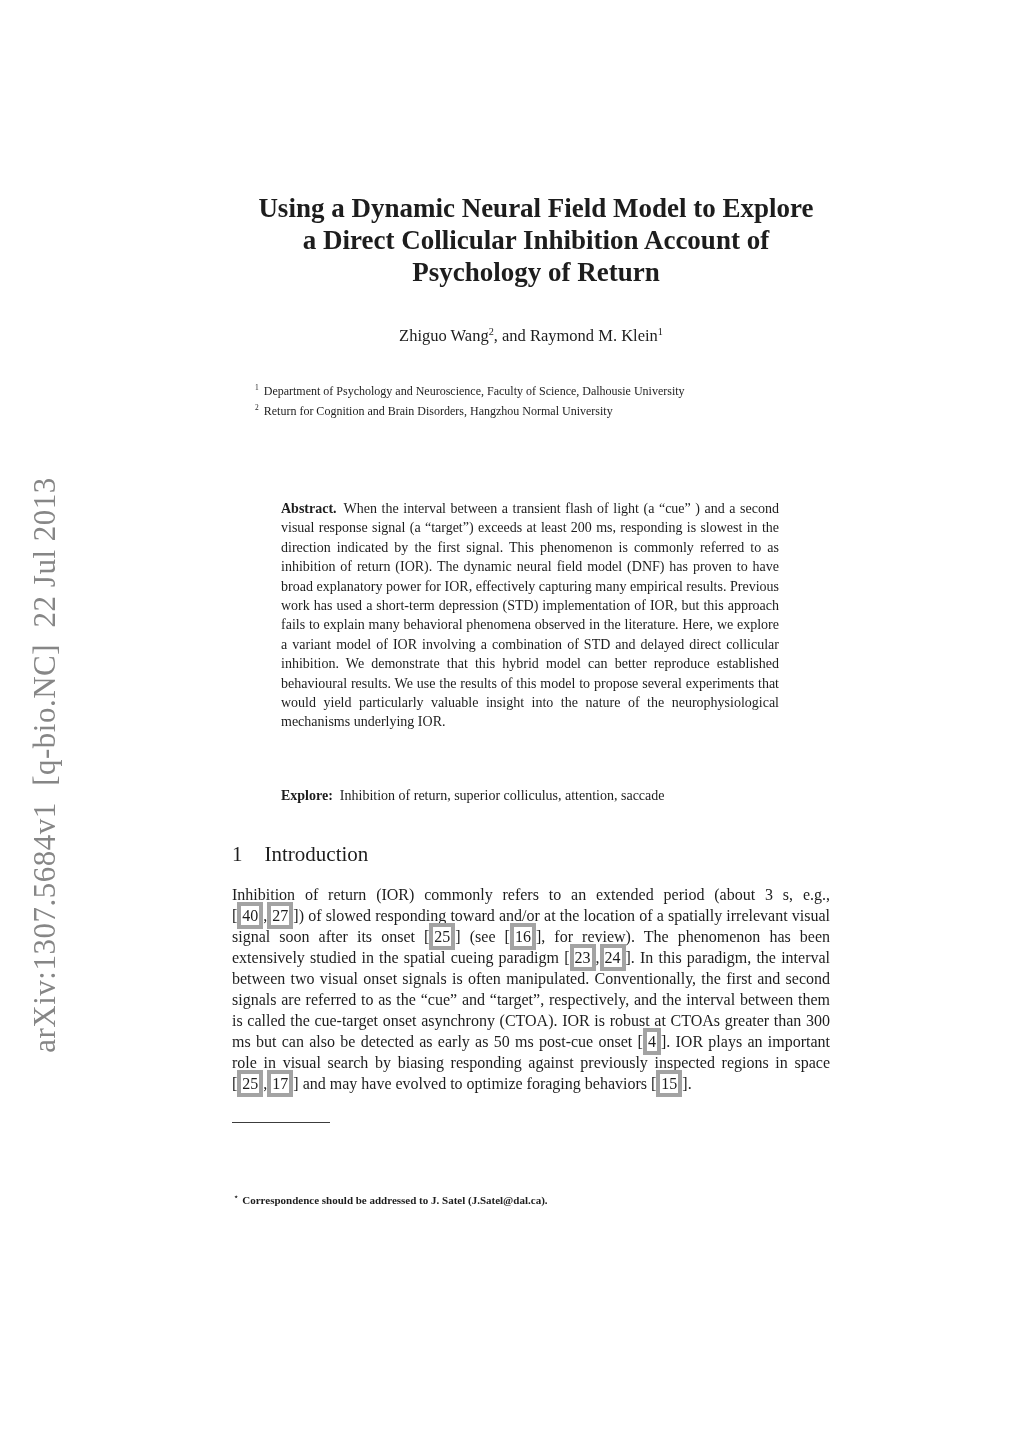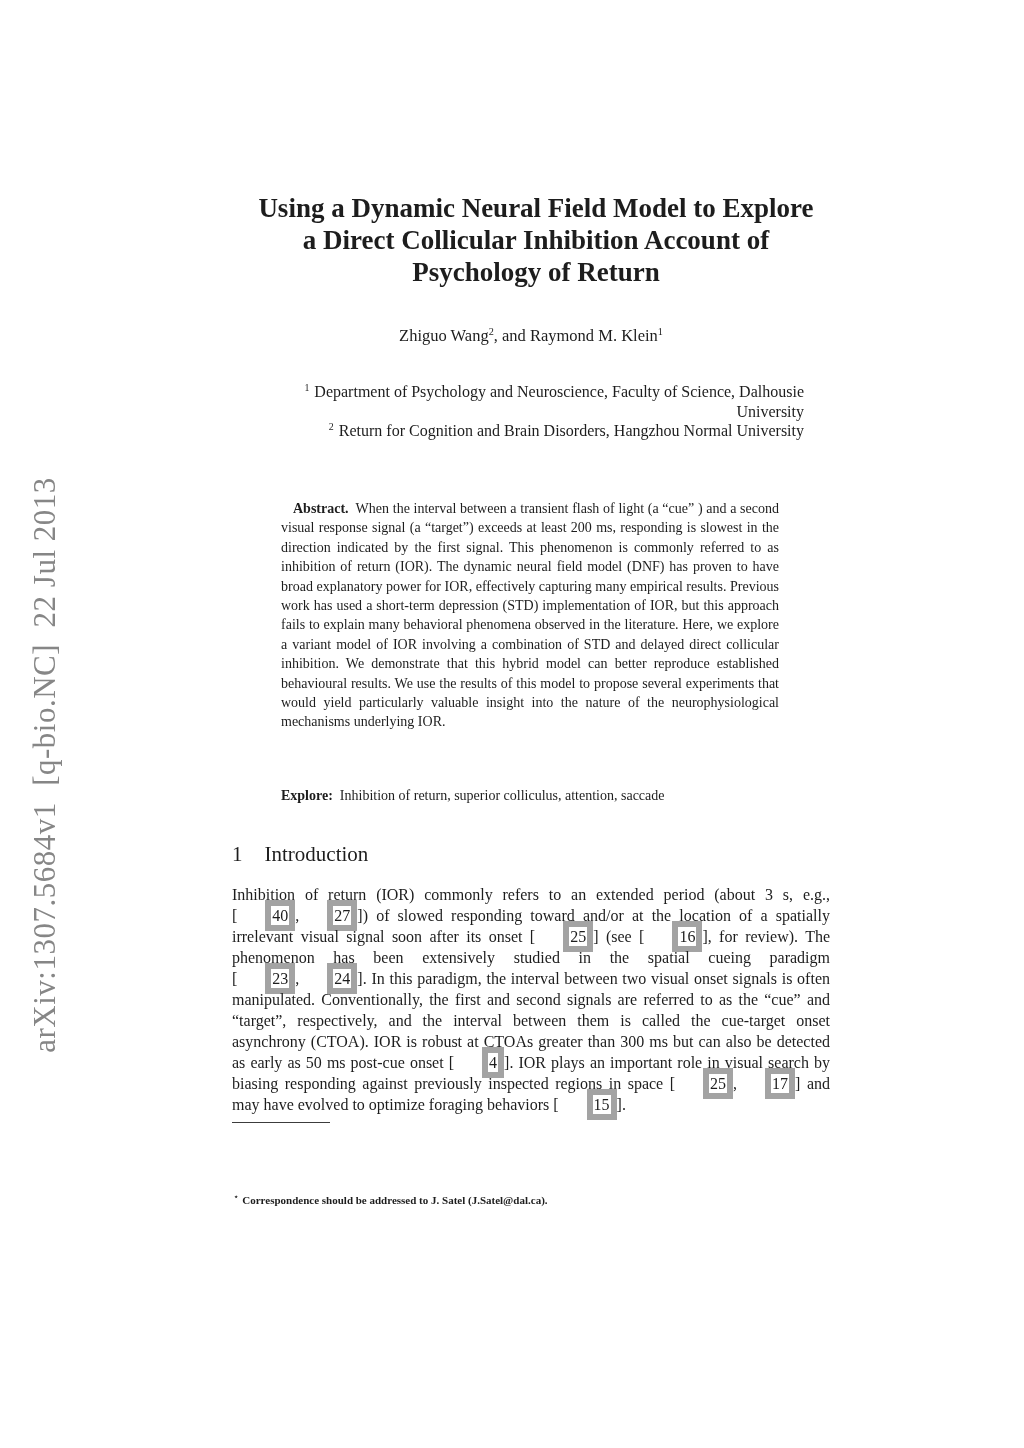--- a/index.html
+++ b/index.html
@@ -29,56 +29,55 @@
     font-size: 27px; line-height: 32px;
   }
   .title-line { white-space: nowrap; }
 
   .authors {
     position: absolute; left: 232px; top: 324px; width: 598px;
     text-align: center; font-size: 16.5px; line-height: 23px;
   }
 
   .affiliations {
-    position: absolute; left: 245px; top: 382px; width: 598px;
-    font-size: 16px; line-height: 19.5px; text-align: right;
+    position: absolute; left: 216px; top: 382px; width: 598px;
+    font-size: 12px; line-height: 19.5px; text-align: left;
   }
   .affil-inner { width: 520px; margin: 0 auto; }
   .affil sup { font-size: 62%; margin-right: 5px; }
 
   .abstract {
     position: absolute; left: 281px; top: 499px; width: 498px;
     font-size: 14px; line-height: 19.4px;
     text-align: justify;
   }
-  .abs-label { font-weight: bold; margin-right: 7px; margin-left: 12px; }
+  .abs-label { font-weight: bold; margin-right: 7px; }
 
   .keywords {
     position: absolute; left: 281px; top: 786px; width: 498px;
     font-size: 14px; line-height: 19.4px;
   }
   .kw-label { font-weight: bold; margin-right: 7px; }
 
   .section-heading {
     position: absolute; left: 232px; top: 842px; width: 598px;
     font-size: 21px; font-weight: normal;
   }
   .sec-num { margin-right: 22px; }
 
   .intro {
     position: absolute; left: 232px; top: 884px; width: 598px;
     font-size: 16px; line-height: 21px;
     text-align: justify;
   }
   .cite {
-    border: 6px solid #a3a3a3;
+    border: 4px solid #a3a3a3;
     padding: 1px 1px;
     color: #1d1d1d;
     cursor: pointer;
-    margin-left: 28px;
   }
 
   .footnote-rule {
     position: absolute; left: 232px; top: 1122px; width: 98px;
     border-top: 1.5px solid #3c3c3c; height: 0;
   }
   .footnote {
     position: absolute; left: 234px; top: 1191px; width: 598px;
     font-size: 11px; line-height: 18px; font-weight: bold;
   }

